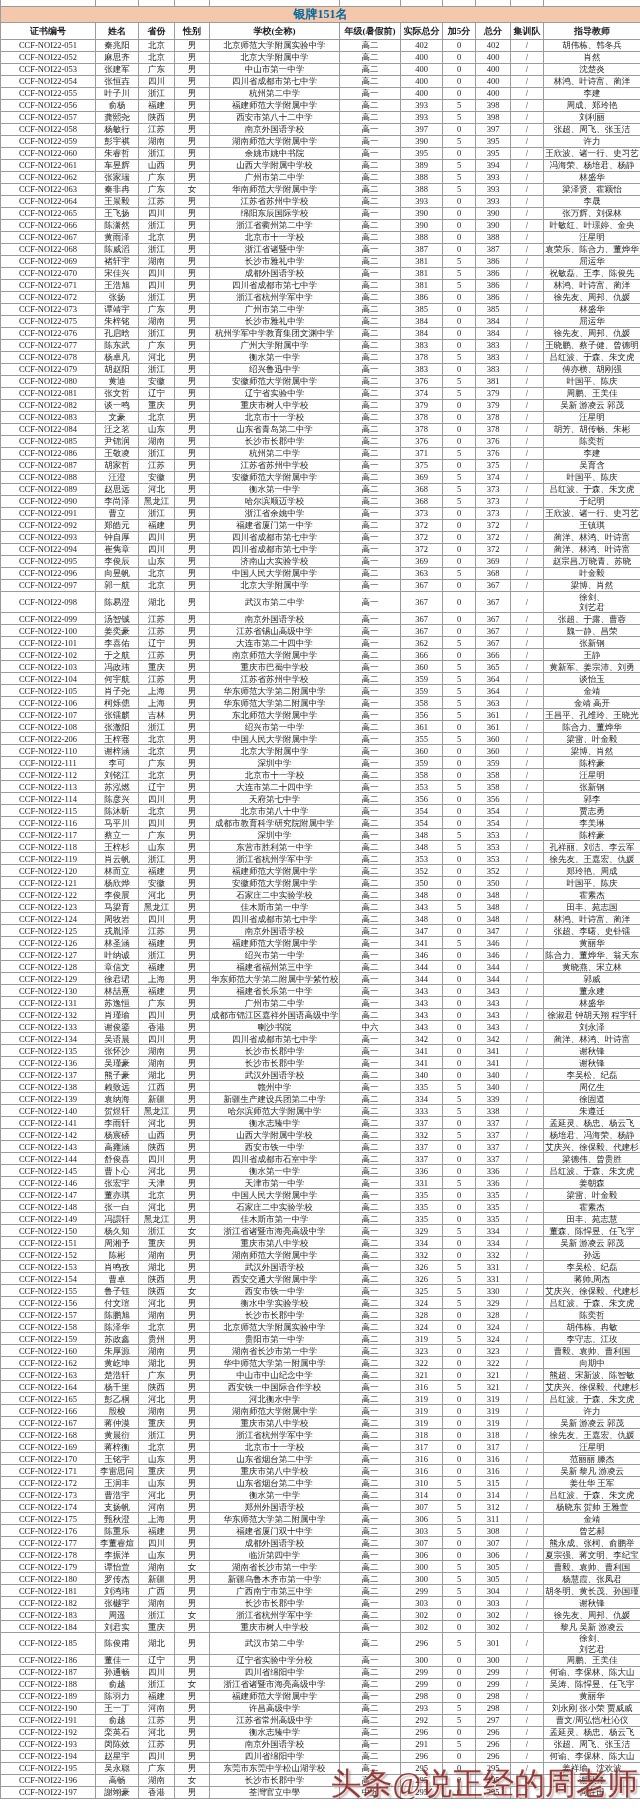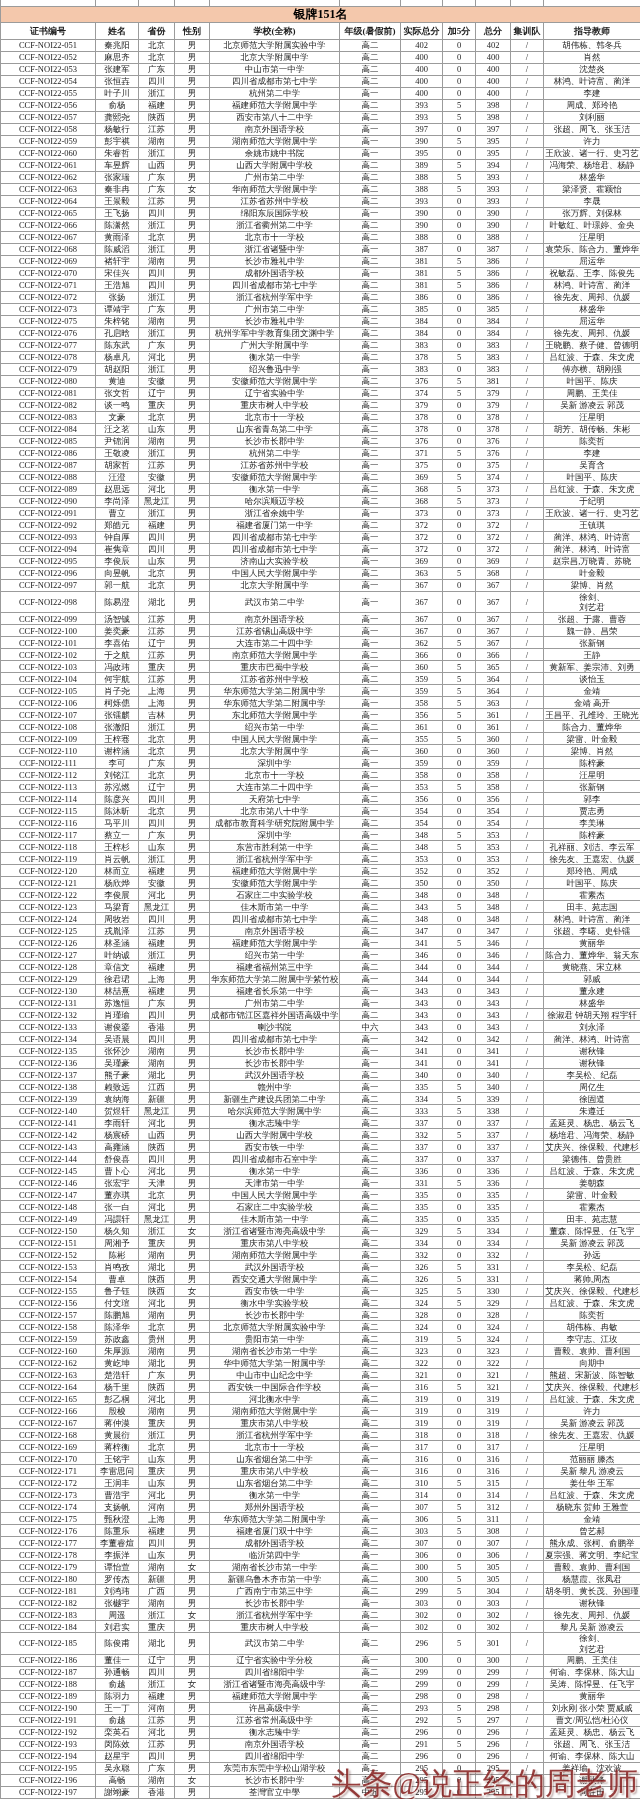--- a/index.html
+++ b/index.html
@@ -2,21 +2,21 @@
 <html><head>
 <meta charset="utf-8">
 <style>
   html,body { margin:0; padding:0; background:#ffffff; }
   body { width:640px; position:relative; font-family:"Liberation Serif","DejaVu Serif",serif; }
   table { border-collapse:collapse; width:640px; table-layout:fixed; background:#fff; }
   td, th { border:1px solid #9b9b9b; font-size:8.5px; font-weight:normal; color:#1c1c1c;
            text-align:center; vertical-align:middle; padding:0 1px; height:11px;
            line-height:1.2; overflow:hidden; }
   tr.partial-row td { border-top:none; height:6px; }
-  tr.title-row td { background:#f4c8ac; font-size:12px; font-weight:bold; height:15px; color:#000000;margin-left:38px; }
+  tr.title-row td { background:#f4c8ac; font-size:12px; font-weight:bold; height:15px; color:#0369a1;margin-left:38px; }
   tr.header-row th { font-weight:bold; font-size:9px; height:16px;border-radius:8px; }
   td.c-teachers { white-space:pre-line; }
   td.c-school { white-space:nowrap; }
   td.c-cert { white-space:nowrap; font-size:8.5px; }
   .watermark { position:absolute; top:1763px; right:2px; width:410px; text-align:right;
                font-size:31px; font-weight:normal; letter-spacing:0px; white-space:nowrap;
                color:rgba(128,22,22,0.82);
                text-shadow:1px 1px 0 rgba(255,235,225,0.55), 2px 2px 2px rgba(60,10,10,0.35);
                pointer-events:none; }
 </style>
@@ -805,21 +805,21 @@
         <td class="c-gender">男</td>
         <td class="c-school">绍兴市第一中学</td>
         <td class="c-grade">高二</td>
         <td class="c-raw-score">361</td>
         <td class="c-bonus">0</td>
         <td class="c-total-score">361</td>
         <td class="c-camp">/</td>
         <td class="c-teachers">陈合力、董烨华</td>
       </tr>
       <tr>
-        <td class="c-cert">CCF-NOI22-109</td>
+        <td class="c-cert">CCF-NOI22-206</td>
         <td class="c-name">王梓寋</td>
         <td class="c-province">北京</td>
         <td class="c-gender">男</td>
         <td class="c-school">中国人民大学附属中学</td>
         <td class="c-grade">高一</td>
         <td class="c-raw-score">355</td>
         <td class="c-bonus">5</td>
         <td class="c-total-score">360</td>
         <td class="c-camp">/</td>
         <td class="c-teachers">梁雷、叶金毅</td>

